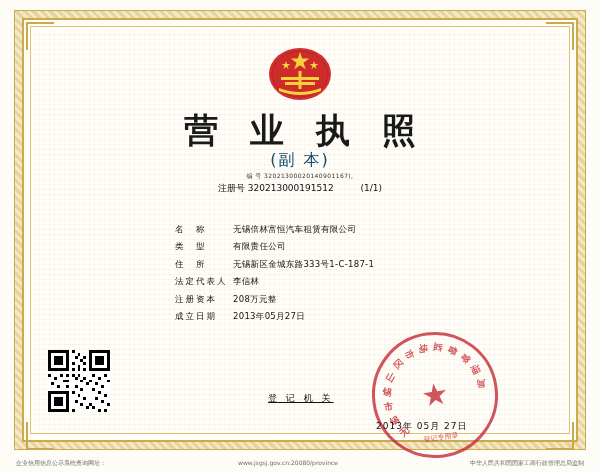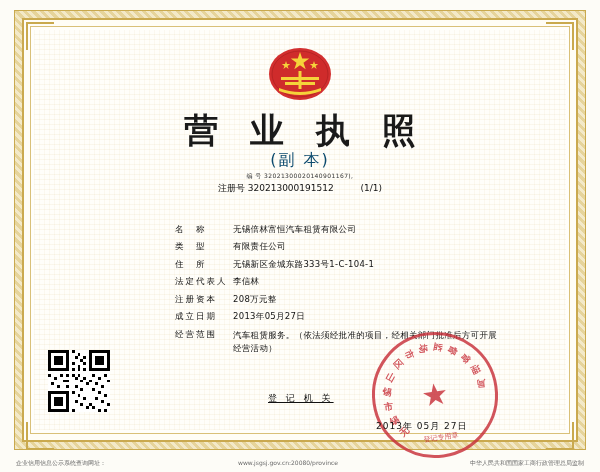--- a/index.html
+++ b/index.html
@@ -310,43 +310,39 @@
       <div class="field-value">无锡倍林富恒汽车租赁有限公司</div>
     </div>
 
     <div class="field-row">
       <div class="field-label">类　型</div>
       <div class="field-value">有限责任公司</div>
     </div>
 
     <div class="field-row">
       <div class="field-label">住　所</div>
-      <div class="field-value">无锡新区金城东路333号1-C-104-1</div>
+      <div class="field-value">无锡新区金城东路333号1-C-187-1</div>
     </div>
 
     <div class="field-row">
       <div class="field-label">法定代表人</div>
       <div class="field-value">李信林</div>
     </div>
 
     <div class="field-row">
       <div class="field-label">注册资本</div>
       <div class="field-value">208万元整</div>
     </div>
 
     <div class="field-row">
       <div class="field-label">成立日期</div>
       <div class="field-value">2013年05月27日</div>
     </div>
 
 
-    <div class="field-row">
-      <div class="field-label">经营范围</div>
-      <div class="field-value multi">汽车租赁服务。（依法须经批准的项目，经相关部门批准后方可开展经营活动）</div>
-    </div>
 
   </div>
 
   <div class="qr">
     <svg class="qr-grid" viewBox="0 0 21 21" xmlns="http://www.w3.org/2000/svg" shape-rendering="crispEdges">
       <rect width="21" height="21" fill="#ffffff"></rect>
       <g fill="#000000">
 
         <rect x="0" y="0" width="7" height="1"></rect>
           <rect x="0" y="6" width="7" height="1"></rect>

